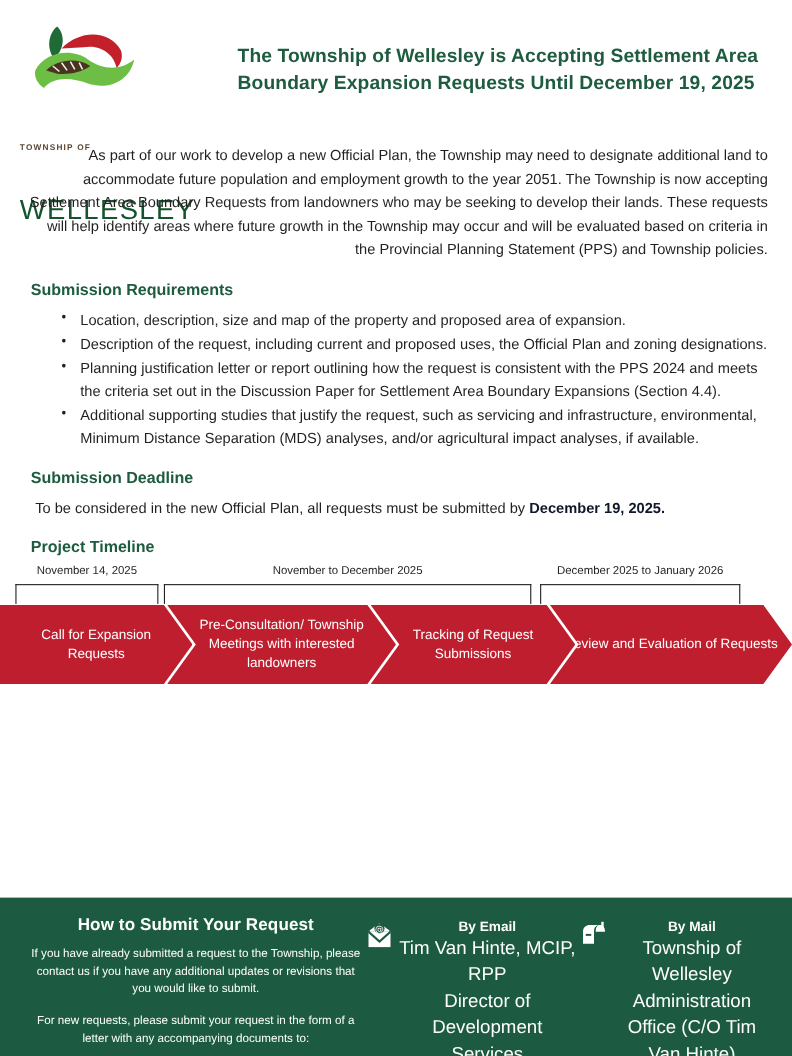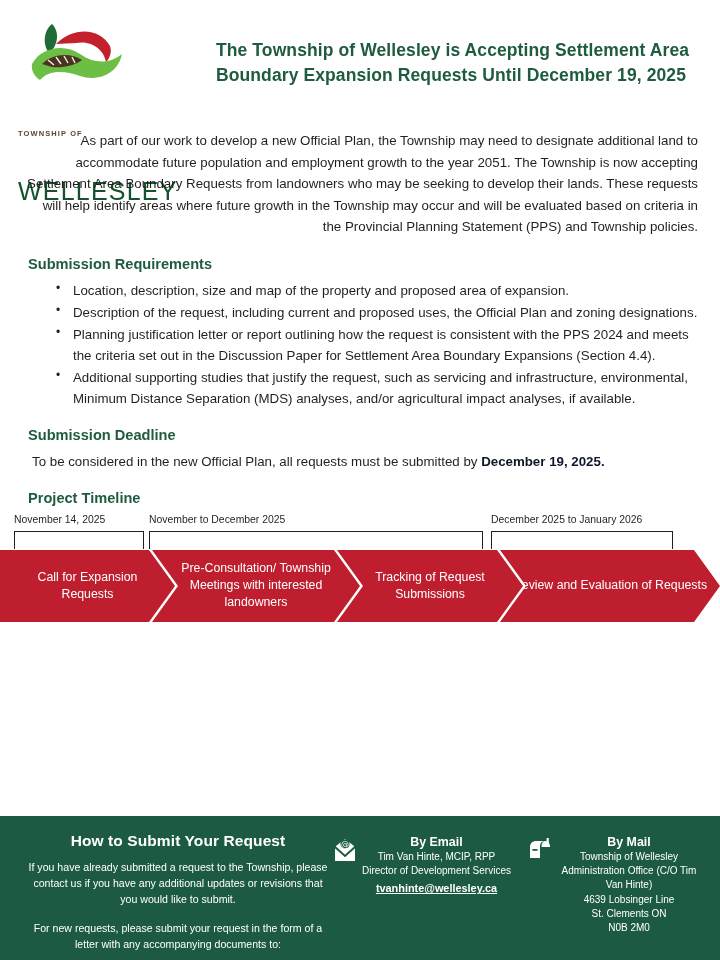--- a/index.html
+++ b/index.html
@@ -43,21 +43,21 @@
   }
   ul.reqs li::before {
     content: "\2022"; position: absolute; left: 26px; top: -1px; font-size: 12px; color: #231f20;
   }
   p.deadline { font-size: 13.3px; line-height: 1.6; margin-left: 10px; }
   p.deadline .hot { color: #0f172a; font-weight: 700; }
 
   
   .timeline { position: relative; width: 720px; height: 120px; margin-top: 8px; }
   .tl-label {
-    position: absolute; font-size: 10.4px; color: #231f20; text-align: left;
+    position: absolute; font-size: 10.4px; color: #231f20; text-align: center;
     top: 0px; white-space: nowrap;
   }
   .tl-bracket {
     position: absolute; top: 17px; height: 18px;
     border-top: 1.4px solid #231f20;
     border-left: 1.4px solid #231f20;
     border-right: 1.4px solid #231f20;
   }
   .tl-arrows { position: absolute; top: 36px; left: 0; width: 720px; height: 72px; }
   .tl-chev {
@@ -75,21 +75,21 @@
     background: #1c5b41; color: #ffffff; display: flex; padding: 16px 20px 0 28px; text-align: center;
   }
   .fcol-1 { width: 300px; flex: 0 0 300px; }
   .fcol-1 h3 { font-size: 15.5px; font-weight: 700; margin-bottom: 9px; letter-spacing: .1px; }
   .fcol-1 p { font-size: 10.6px; line-height: 1.52; }
   .fcol-1 p + p { margin-top: 13px; }
   .fcol-2 { width: 196px; flex: 0 0 196px; display: flex; padding-top: 3px; }
   .fcol-3 { flex: 1; display: flex; padding-top: 3px; }
   .ficon { width: 34px; flex: 0 0 34px; padding-top: 2px; }
   .fbody h4 { font-size: 12.4px; font-weight: 700; margin-bottom: 1px; }
-  .fbody p { font-size: 10px; line-height: 1.42; }
+  .fbody p { font-size: 17px; line-height: 1.42; }
   .fbody a.maillink {
     font-size: 10.9px; color: #ffffff; font-weight: 700; text-decoration: underline;
     display: inline-block; margin-top: 1px;
   }
 </style>
 </head>
 <body>
 
 <div class="page">
 

